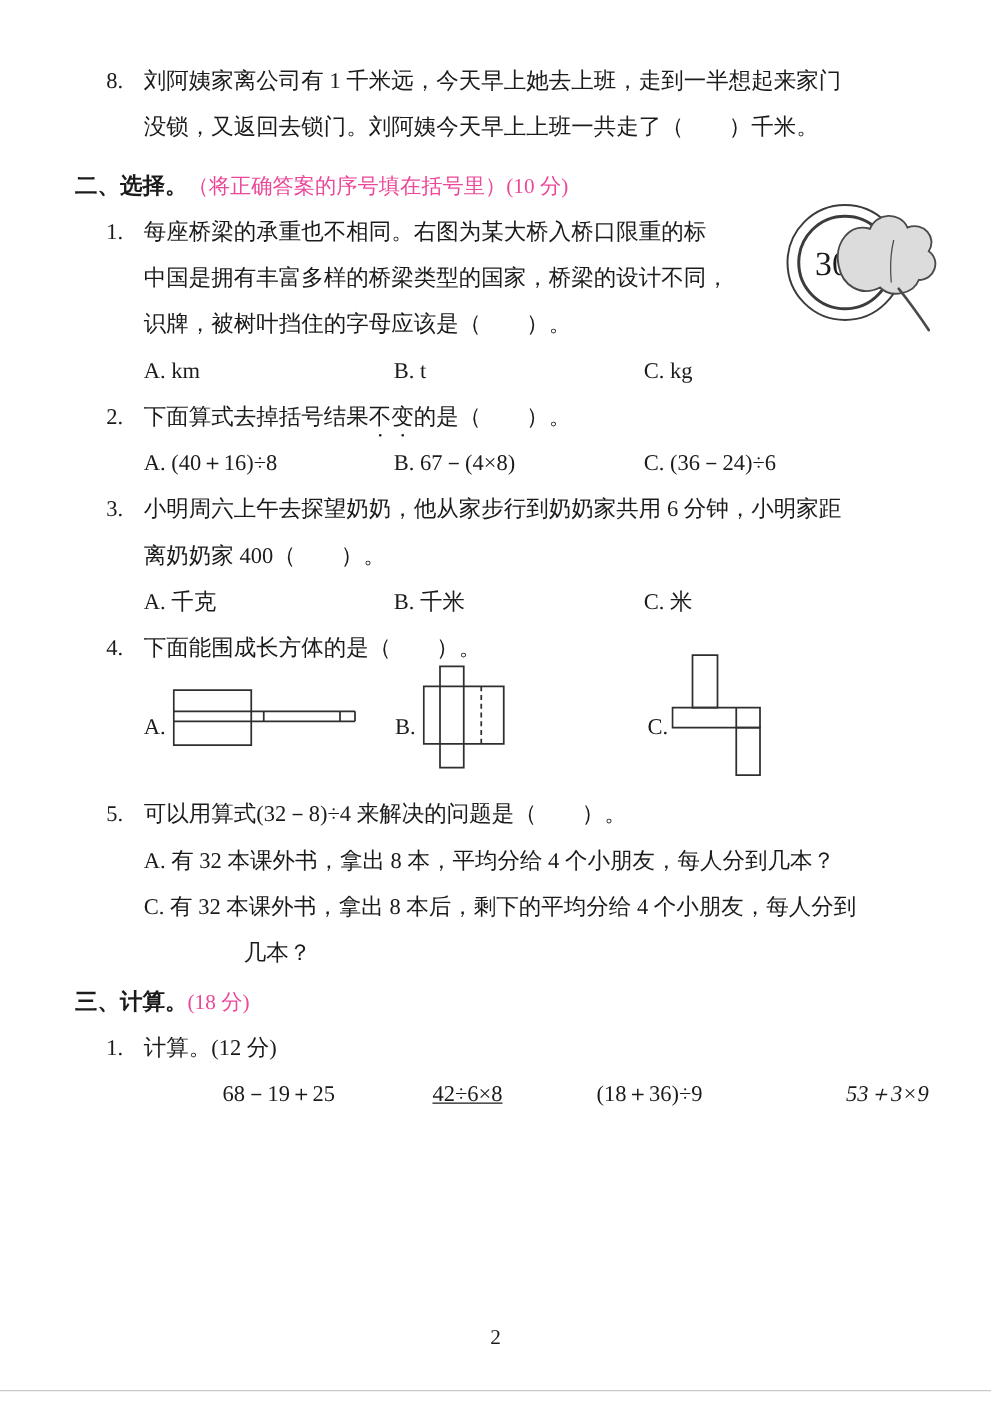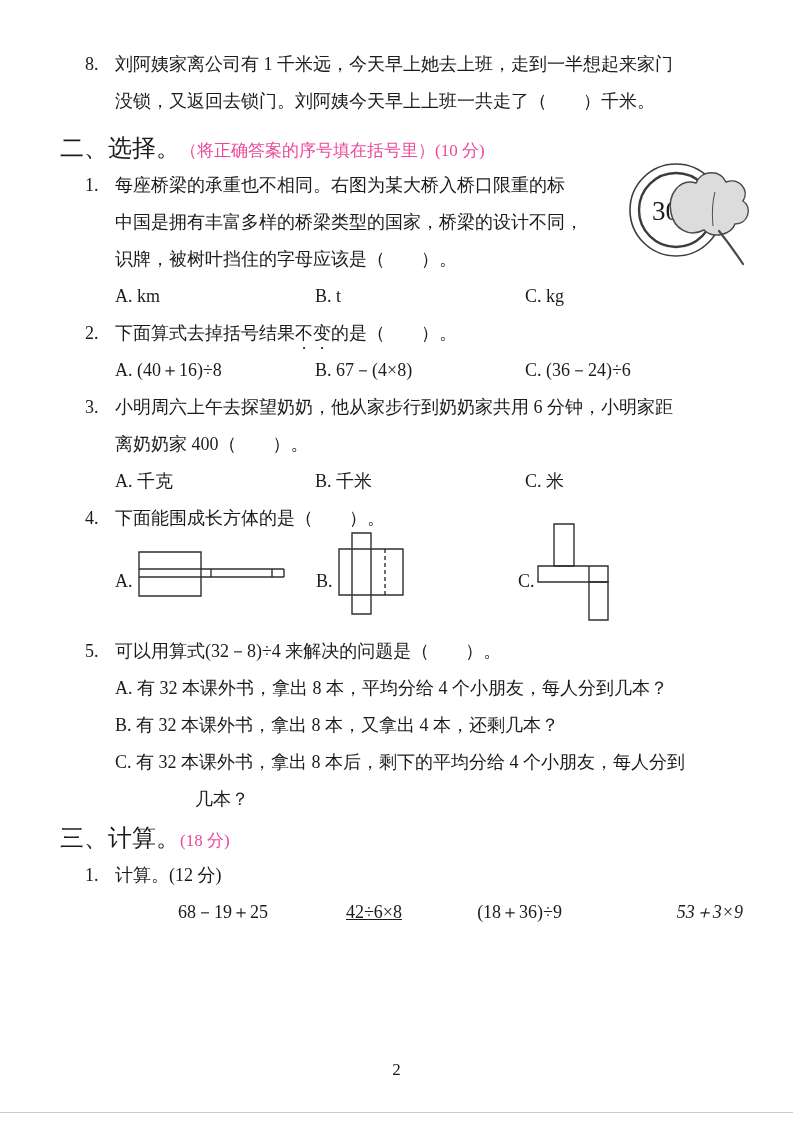--- a/index.html
+++ b/index.html
@@ -10,25 +10,25 @@
     font-family:"Liberation Serif","DejaVu Serif",serif;
     color:#1b1b1b;
     font-size:18px;
     overflow:hidden;
   }
   .content{padding:46px 50px 0 60px;}
   .line{height:37px;line-height:37px;white-space:nowrap;}
   .q{position:relative;padding-left:55px;}
   .qnum{position:absolute;left:25px;top:0;height:37px;line-height:37px;}
   .sec{height:37px;line-height:37px;white-space:nowrap;}
-  .sec-title{font-weight:400;font-size:24px;}
+  .sec-title{font-weight:700;font-size:18px;}
   .sec-hint{font-size:17px;color:#ec4899;}
   .opts{display:flex;padding-left:55px;height:37px;line-height:37px;white-space:nowrap;}
   .opt-a,.opt-b{width:200px;flex:0 0 auto;}
-  .opt-c{flex:1 1 auto;margin-left:10px;}
+  .opt-c{flex:1 1 auto;}
   .emph{
     text-emphasis:filled dot #1b1b1b;
     -webkit-text-emphasis:filled dot #1b1b1b;
     text-emphasis-position:under right;
     -webkit-text-emphasis-position:under;
   }
   .sec2{margin-top:10px;}
   .sec3{margin-top:2px;}
   .diagrams{position:relative;height:96px;}
   .dg-label{position:absolute;top:26px;height:37px;line-height:37px;}
@@ -129,21 +129,20 @@
           <line x1="52" y1="43" x2="52" y2="59"></line>
           <rect x="52" y="59" width="19" height="38"></rect>
         </g>
       </svg>
     </div>
 
     <div class="q">
       <span class="qnum">5.</span>
       <div class="line">可以用算式(32－8)÷4 来解决的问题是（　　）。</div>
       <div class="line">A. 有 32 本课外书，拿出 8 本，平均分给 4 个小朋友，每人分到几本？</div>
-      <div class="line">B. 有 32 本课外书，拿出 8 本，又拿出 4 本，还剩几本？</div>
       <div class="line">C. 有 32 本课外书，拿出 8 本后，剩下的平均分给 4 个小朋友，每人分到</div>
       <div class="line wrap2">几本？</div>
     </div>
 
     <div class="sec sec3">
       <span class="sec-title">三、计算。</span><span class="sec-hint">(18 分)</span>
     </div>
     <div class="q">
       <span class="qnum">1.</span>
       <div class="line">计算。(12 分)</div>

